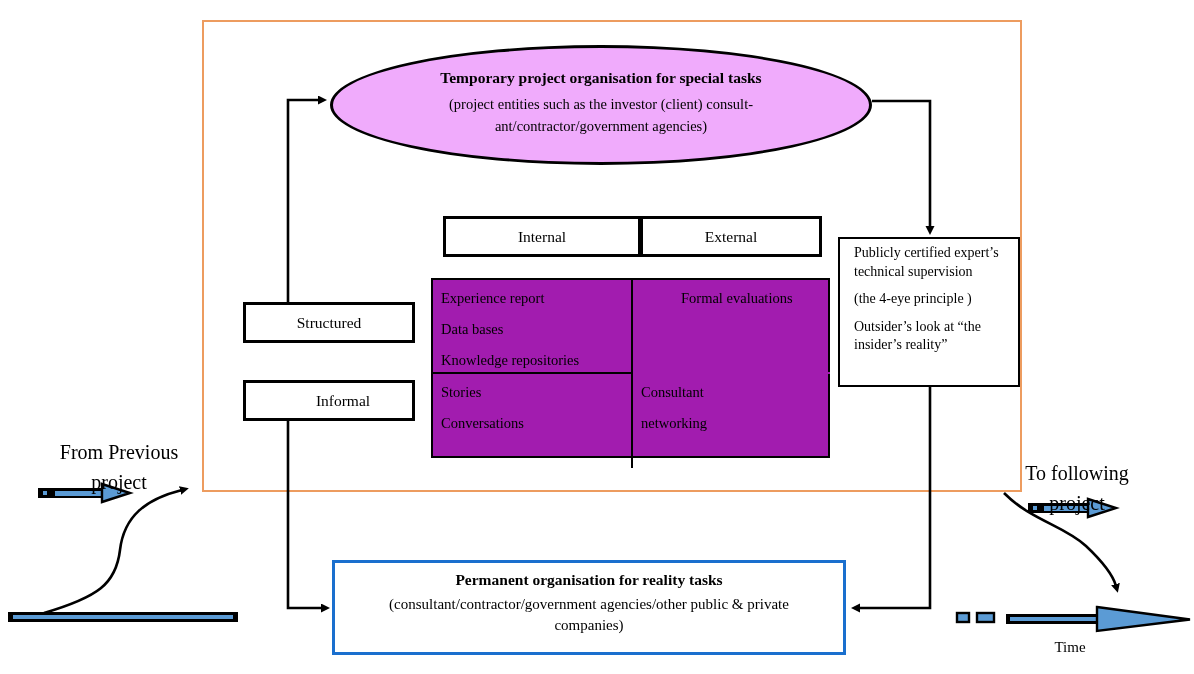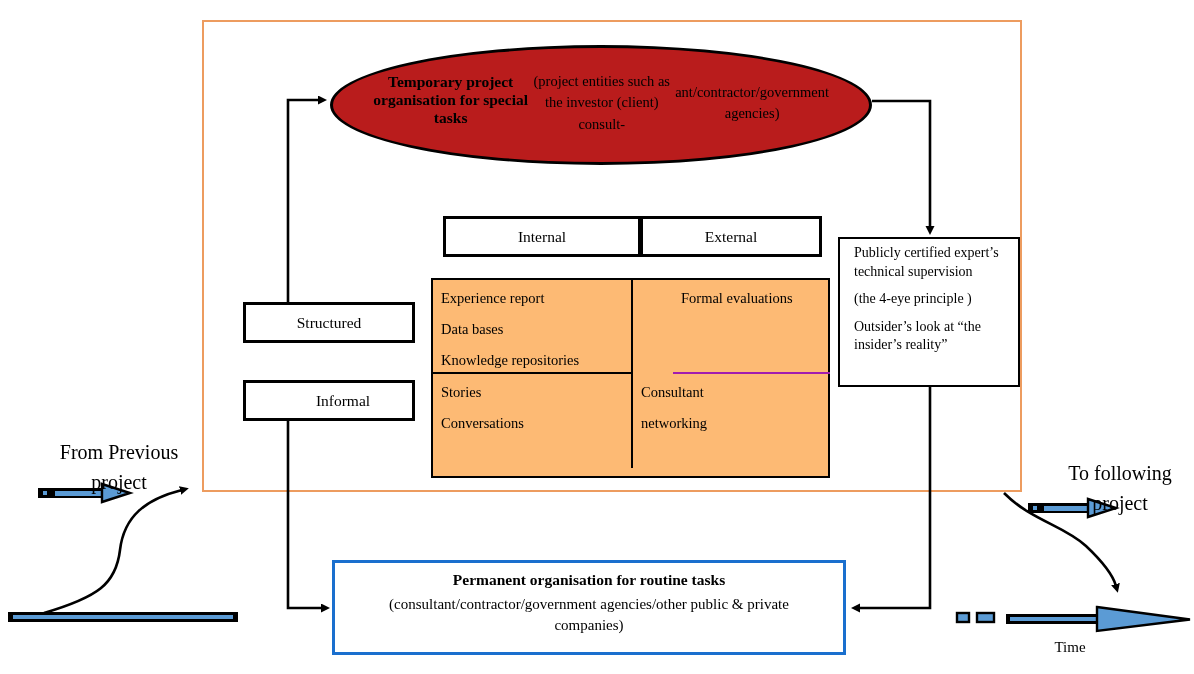--- a/index.html
+++ b/index.html
@@ -10,51 +10,51 @@
   }
   *{margin:0;padding:0;box-sizing:border-box;}
   body{background:#ffffff;font-family:"Liberation Serif","DejaVu Serif",serif;color:#000;}
   .canvas{position:relative;width:1194px;height:674px;background:#fff;overflow:hidden;}
   .abs{position:absolute;}
   .preline{white-space:pre-line;}
 
   .frame{left:202px;top:20px;width:820px;height:472px;border:2px solid var(--accent-orange,#ED9C5F);}
 
   .ellipse{left:330px;top:45px;width:542px;height:120px;border:3px solid #000;border-radius:50%;
-    background:#b91c1c;display:flex;flex-direction:row;align-items:center;justify-content:center;
+    background:#f0abfc;display:flex;flex-direction:column;align-items:center;justify-content:center;
     text-align:center;padding:6px 40px 10px 40px;z-index:2;}
   .ellipse .title{font-weight:bold;font-size:15.5px;margin-bottom:7px;}
   .ellipse .sub{font-size:14.5px;line-height:1.45;}
 
   .hbox{border:3px solid #000;background:#fff;display:flex;align-items:center;justify-content:center;
     font-size:15.5px;z-index:2;}
   .box-internal{left:443px;top:216px;width:198px;height:41px;}
   .box-external{left:640px;top:216px;width:182px;height:41px;}
   .box-structured{left:243px;top:302px;width:172px;height:41px;}
   .box-informal{left:243px;top:380px;width:172px;height:41px;padding-left:28px;}
 
-  .matrix{left:431px;top:278px;width:399px;height:200px;border:2px solid #000;background:#fdba74;
+  .matrix{left:431px;top:278px;width:399px;height:180px;border:2px solid #000;background:#a21caf;
     display:grid;grid-template-columns:200px 197px;grid-template-rows:94px 94px;z-index:2;}
   .cell{font-size:14.5px;line-height:2.15;padding:3px 8px;overflow:hidden;}
   .cell.tl{border-right:2px solid #000;border-bottom:2px solid #000;}
   .cell.tr{border-bottom:2px solid #a21caf;margin-left:40px;}
   .cell.bl{border-right:2px solid #000;}
 
   .supervision{left:838px;top:237px;width:182px;height:150px;border:2px solid #000;background:#fff;
     font-size:14px;line-height:1.33;padding:5px 14px;z-index:2;}
   .supervision .para{margin-bottom:9px;}
 
   .permanent{left:332px;top:560px;width:514px;height:95px;border:3px solid var(--accent-blue,#1A6FCE);
     background:#fff;text-align:center;padding-top:8px;z-index:2;}
   .permanent .title{font-weight:bold;font-size:15.5px;margin-bottom:5px;}
   .permanent .line{font-size:15px;line-height:1.4;}
 
   .lbl{font-size:20px;text-align:center;line-height:1.5;z-index:2;}
   .lbl-from{left:50px;top:437px;width:138px;}
-  .lbl-to{left:1060px;top:458px;width:120px;}
+  .lbl-to{left:1017px;top:458px;width:120px;}
   .lbl-time{left:1030px;top:636px;width:80px;font-size:15px;}
 
   svg.layer{position:absolute;left:0;top:0;width:1194px;height:674px;z-index:1;pointer-events:none;}
   .conn{fill:none;stroke:#000;stroke-width:2.6px;}
   .blue-outline{stroke:#000;stroke-width:2.4px;fill:var(--arrow-fill,#5B9BD5);}
   .blue-solid{fill:var(--arrow-fill,#5B9BD5);stroke:none;}
   .black-solid{fill:#000;stroke:none;}
 </style>
 </head>
 <body>
@@ -141,21 +141,21 @@
 networking</div>
   </div>
 
   <div class="abs supervision">
     <div class="para">Publicly certified expert’s technical supervision</div>
     <div class="para">(the 4-eye principle )</div>
     <div class="para">Outsider’s look at “the insider’s reality”</div>
   </div>
 
   <div class="abs permanent">
-    <div class="title">Permanent organisation for routine tasks</div>
+    <div class="title">Permanent organisation for reality tasks</div>
     <div class="line">(consultant/contractor/government agencies/other public &amp; private</div>
     <div class="line">companies)</div>
   </div>
 
   <div class="abs lbl lbl-from preline">From Previous
 project</div>
   <div class="abs lbl lbl-to preline">To following
 project</div>
   <div class="abs lbl lbl-time">Time</div>
 

